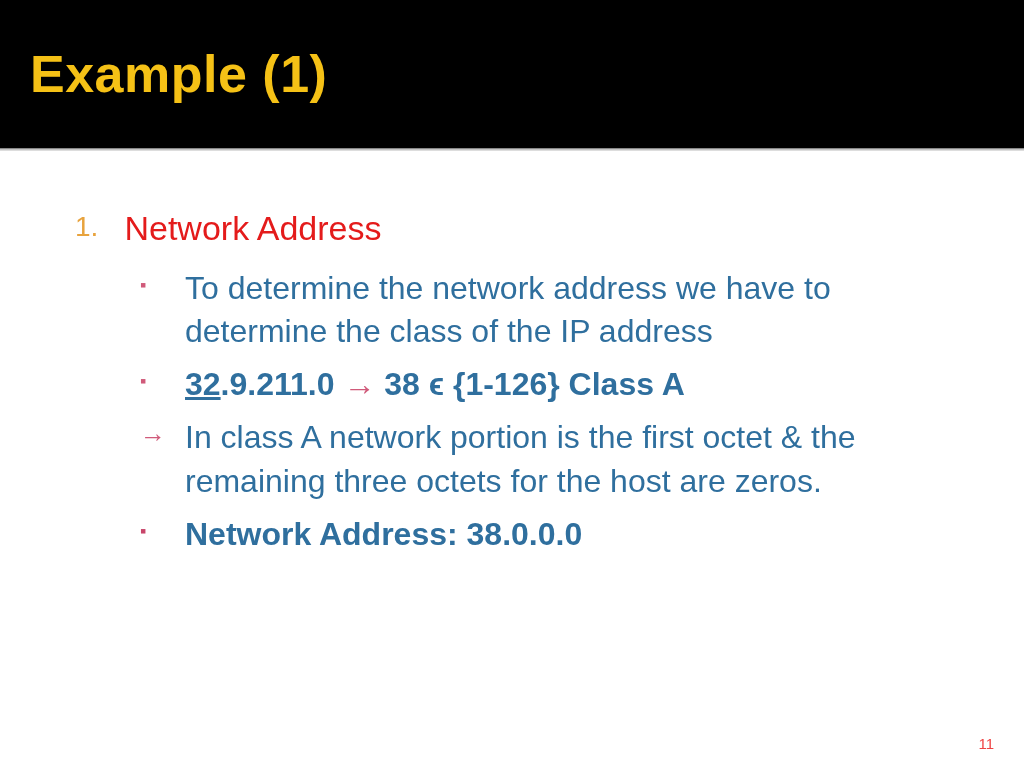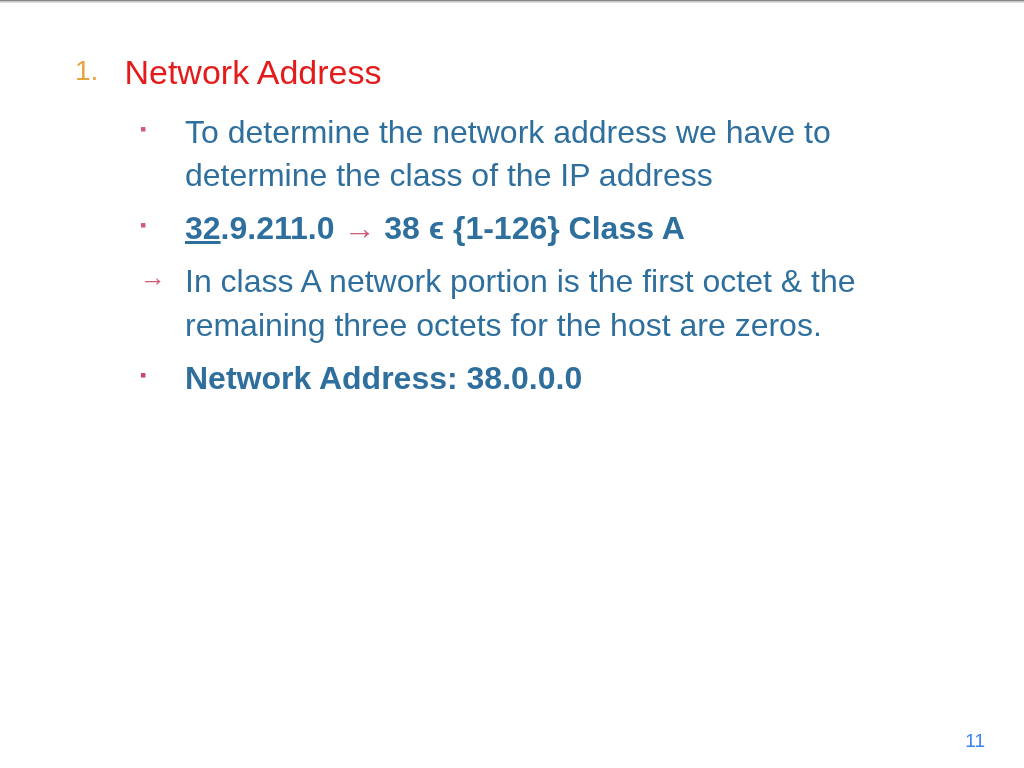--- a/index.html
+++ b/index.html
@@ -21,20 +21,21 @@
   }
   .divider {
     width: 100%;
     height: 3px;
     background: linear-gradient(to bottom, #999 0%, #ccc 60%, #eee 100%);
     border-top: 1px solid #888;
     border-bottom: 1px solid #ddd;
   }
   .content {
     padding: 49px 60px 0 75px;
+    margin-top: 8px;
   }
   .list-number {
     color: #e8a33d;
     font-size: 28px;
     display: inline-block;
     width: 45px;
     vertical-align: top;
     line-height: 1.35;
   }
   .heading {
@@ -66,29 +67,32 @@
     color: #2f6f9e;
     font-size: 32px;
     flex: 1;
   }
   .bold { font-weight: bold; }
   .underline { text-decoration: underline; }
   .arrow-inline { color: #d05a7a; font-weight: normal; }
   .page-num {
     position: absolute;
     bottom: 16px;
-    right: 39px;
-    color: #3b82f6;
-    font-size: 19px;
+    right: 30px;
+    color: #ef4444;
+    font-size: 15px;
   }
 </style>
 </head>
 <body>
 <div class="slide">
 
+  <div class="title-bar">
+    <div class="title-text">Example (1)</div>
+  </div>
   <div class="divider"></div>
 
   <div class="content">
     <div>
       <span class="list-number">1.</span>
       <span class="heading">Network Address</span>
     </div>
 
     <div class="sub-list">
 

